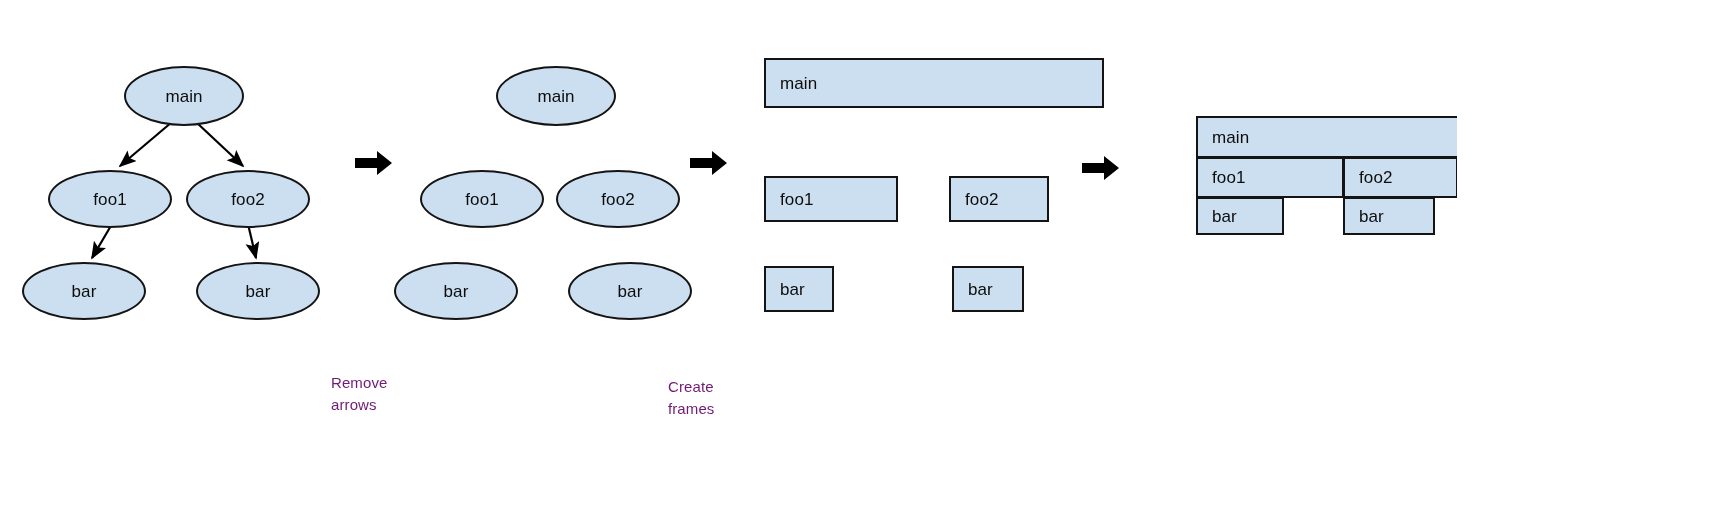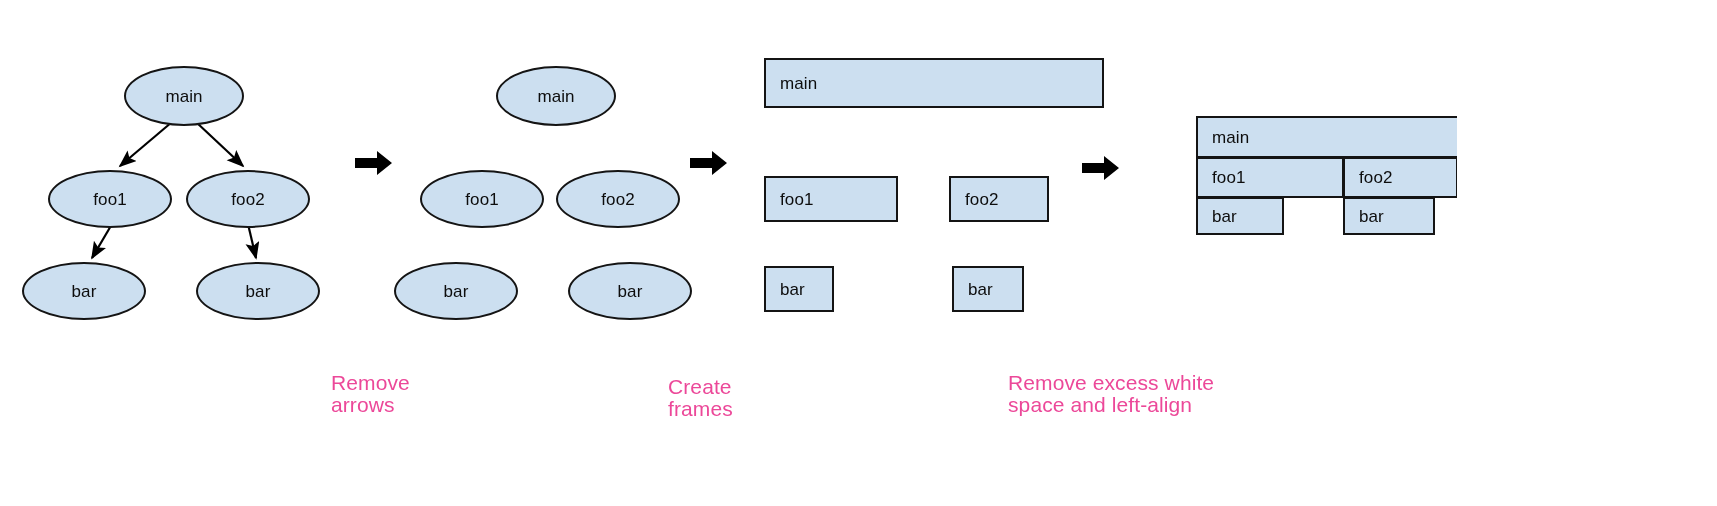--- a/index.html
+++ b/index.html
@@ -67,22 +67,22 @@
     left: 0;
     pointer-events: none;
   }
   
   .step-arrow {
     position: absolute;
   }
   
   .caption {
     position: absolute;
-    font-size: 21px;
-    color: #ec4899;
+    font-size: 15px;
+    color: #701a75;
     line-height: 22px;
     white-space: pre-line;
     letter-spacing: 0.1px;
   }
 </style>
 </head>
 <body>
 
 <div id="canvas">
 
@@ -193,16 +193,14 @@
     </div>
     <div class="node-rect" style="left:1343px; top:197px; width:92px; height:38px;">
       <span class="node-label">bar</span>
     </div>
   </div>
 
   <div class="caption" style="left:331px; top:372px;">Remove
 arrows</div>
   <div class="caption" style="left:668px; top:376px;">Create
 frames</div>
-  <div class="caption" style="left:1008px; top:372px;">Remove excess white
-space and left-align</div>
 
 </div>
 
 </body></html>

